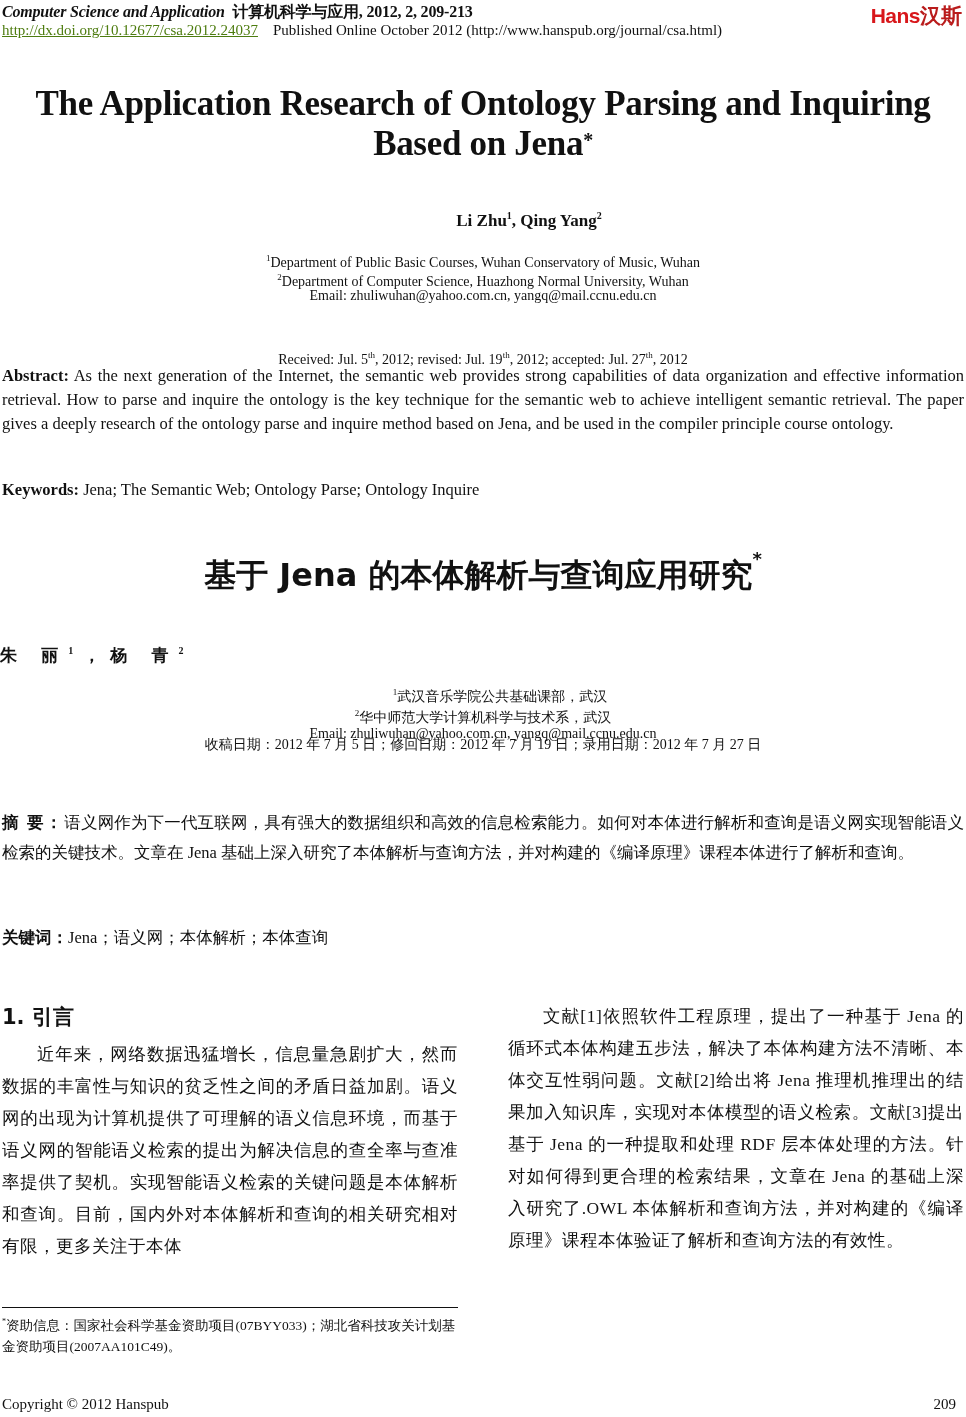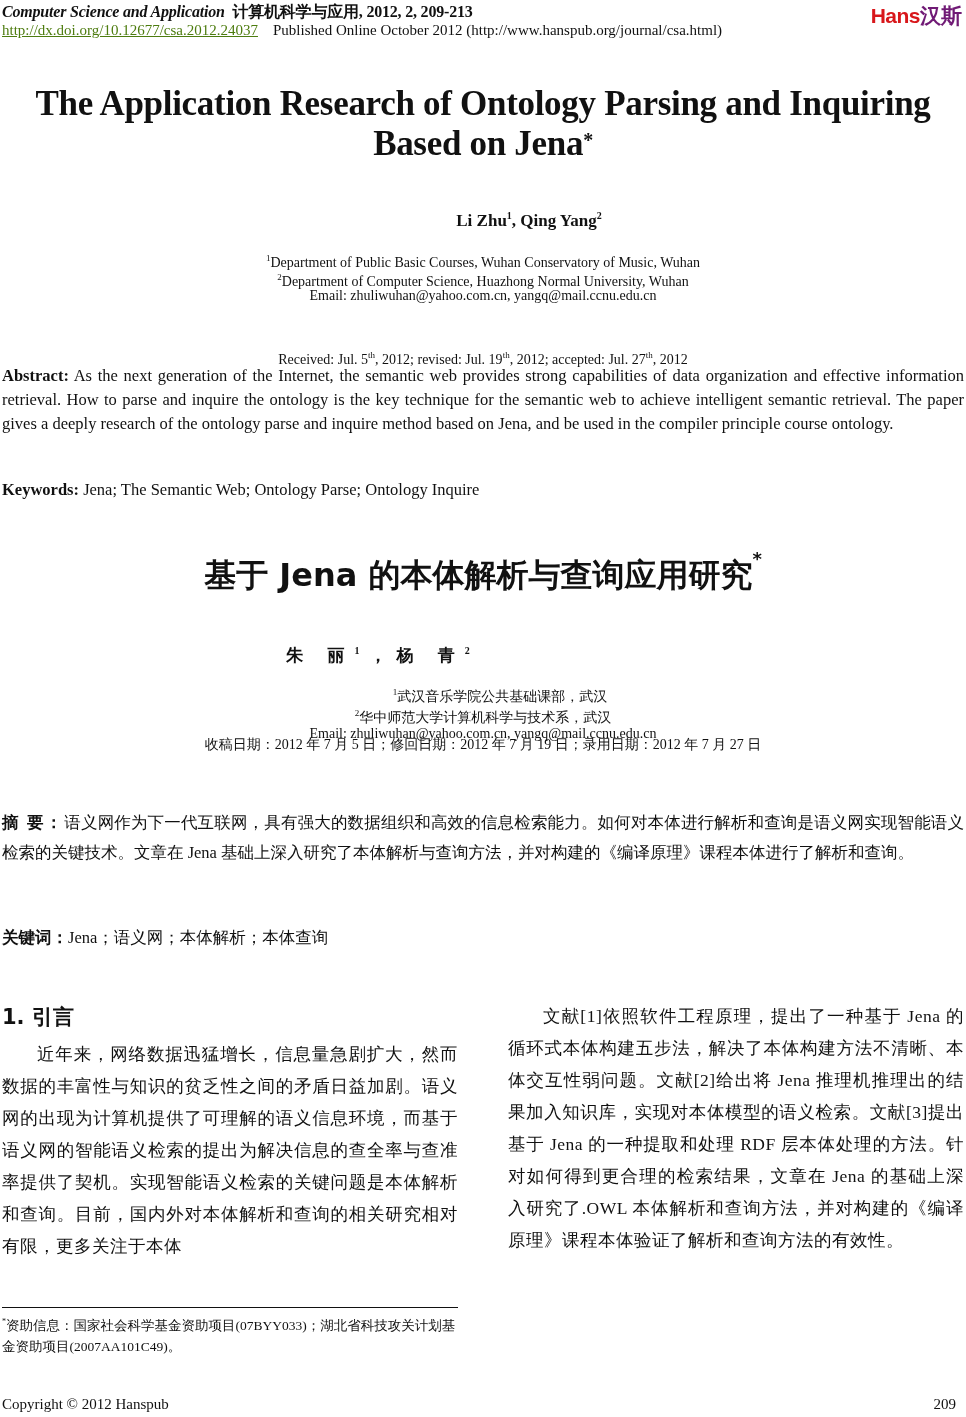--- a/index.html
+++ b/index.html
@@ -7,38 +7,38 @@
     width: 966px; height: 1417px; position: relative; overflow: hidden;
     font-family: "Liberation Serif", "DejaVu Serif", serif; color: #111;
   }
   .abs { position: absolute; }
   .hdr1 { left: 2px; top: 2px; font-size: 16px; font-weight: bold; white-space: nowrap; letter-spacing: -0.2px; }
   .hdr1 .jn { font-style: italic; }
   .hdr2 { left: 2px; top: 22px; font-size: 15px; white-space: nowrap; }
   .hdr2 a { color: #4d7c0f; text-decoration: underline; }
   .logo { right: 4px; top: 2px; font-size: 21px; font-weight: bold; font-family: "Liberation Sans", "DejaVu Sans", sans-serif; white-space: nowrap; }
   .logo .h { color: #d8171b; letter-spacing: -0.5px; }
-  .logo .cn { color: #701a75; font-weight: bold; }
+  .logo .cn { color: #b91c1c; font-weight: bold; }
 
   .title-en { left: 0; width: 966px; top: 84px; text-align: center; font-size: 35px; font-weight: bold; line-height: 40px; letter-spacing: -0.3px; }
   .title-en sup { font-size: 20px; vertical-align: top; position: relative; top: -4px; }
   .authors-en { left: 0; width: 966px; top: 210px; text-align: center; font-size: 17px; font-weight: bold; padding-left: 46px; }
   .authors-en sup, .authors-cn sup { font-size: 10px; }
   .affil { left: 0; width: 966px; text-align: center; font-size: 14px; line-height: 20px; }
   .affil sup { font-size: 9px; }
   .received { left: 0; width: 966px; top: 320px; text-align: center; font-size: 14px; margin-top: 30px; }
   .received sup { font-size: 9px; }
 
   .abstract { left: 2px; width: 962px; top: 364px; font-size: 16.5px; line-height: 24px; text-align: justify; }
   .abstract b { font-weight: bold; }
   .keywords { left: 2px; top: 480px; font-size: 16.5px; }
 
   .title-cn { left: 0; width: 966px; top: 554px; text-align: center; font-size: 32px; font-weight: bold; font-family: "DejaVu Sans", sans-serif; }
   .title-cn sup { font-size: 18px; vertical-align: top; position: relative; top: -6px; }
-  .authors-cn { left: 0; width: 766px; top: 644px; text-align: center; font-size: 17px; font-weight: bold; letter-spacing: 10px; }
+  .authors-cn { left: 0; width: 766px; top: 644px; font-size: 17px; font-weight: bold; letter-spacing: 10px; }
   .dates-cn { left: 0; width: 966px; top: 736px; text-align: center; font-size: 14px; }
 
   .abstract-cn { left: 2px; width: 962px; top: 808px; font-size: 16.5px; line-height: 30px; text-align: justify; }
   .abstract-cn b { font-weight: bold; letter-spacing: 2px; }
   .keywords-cn { left: 2px; top: 927px; font-size: 16.5px; }
   .keywords-cn b { font-weight: bold; }
 
   .sec-head { left: 2px; top: 1003px; font-size: 21px; font-weight: bold; font-family: "DejaVu Sans", sans-serif; }
   .col { font-size: 17.5px; line-height: 32px; text-align: justify; letter-spacing: 0.5px; }
   .col-left { left: 2px; width: 456px; top: 1030px; }

